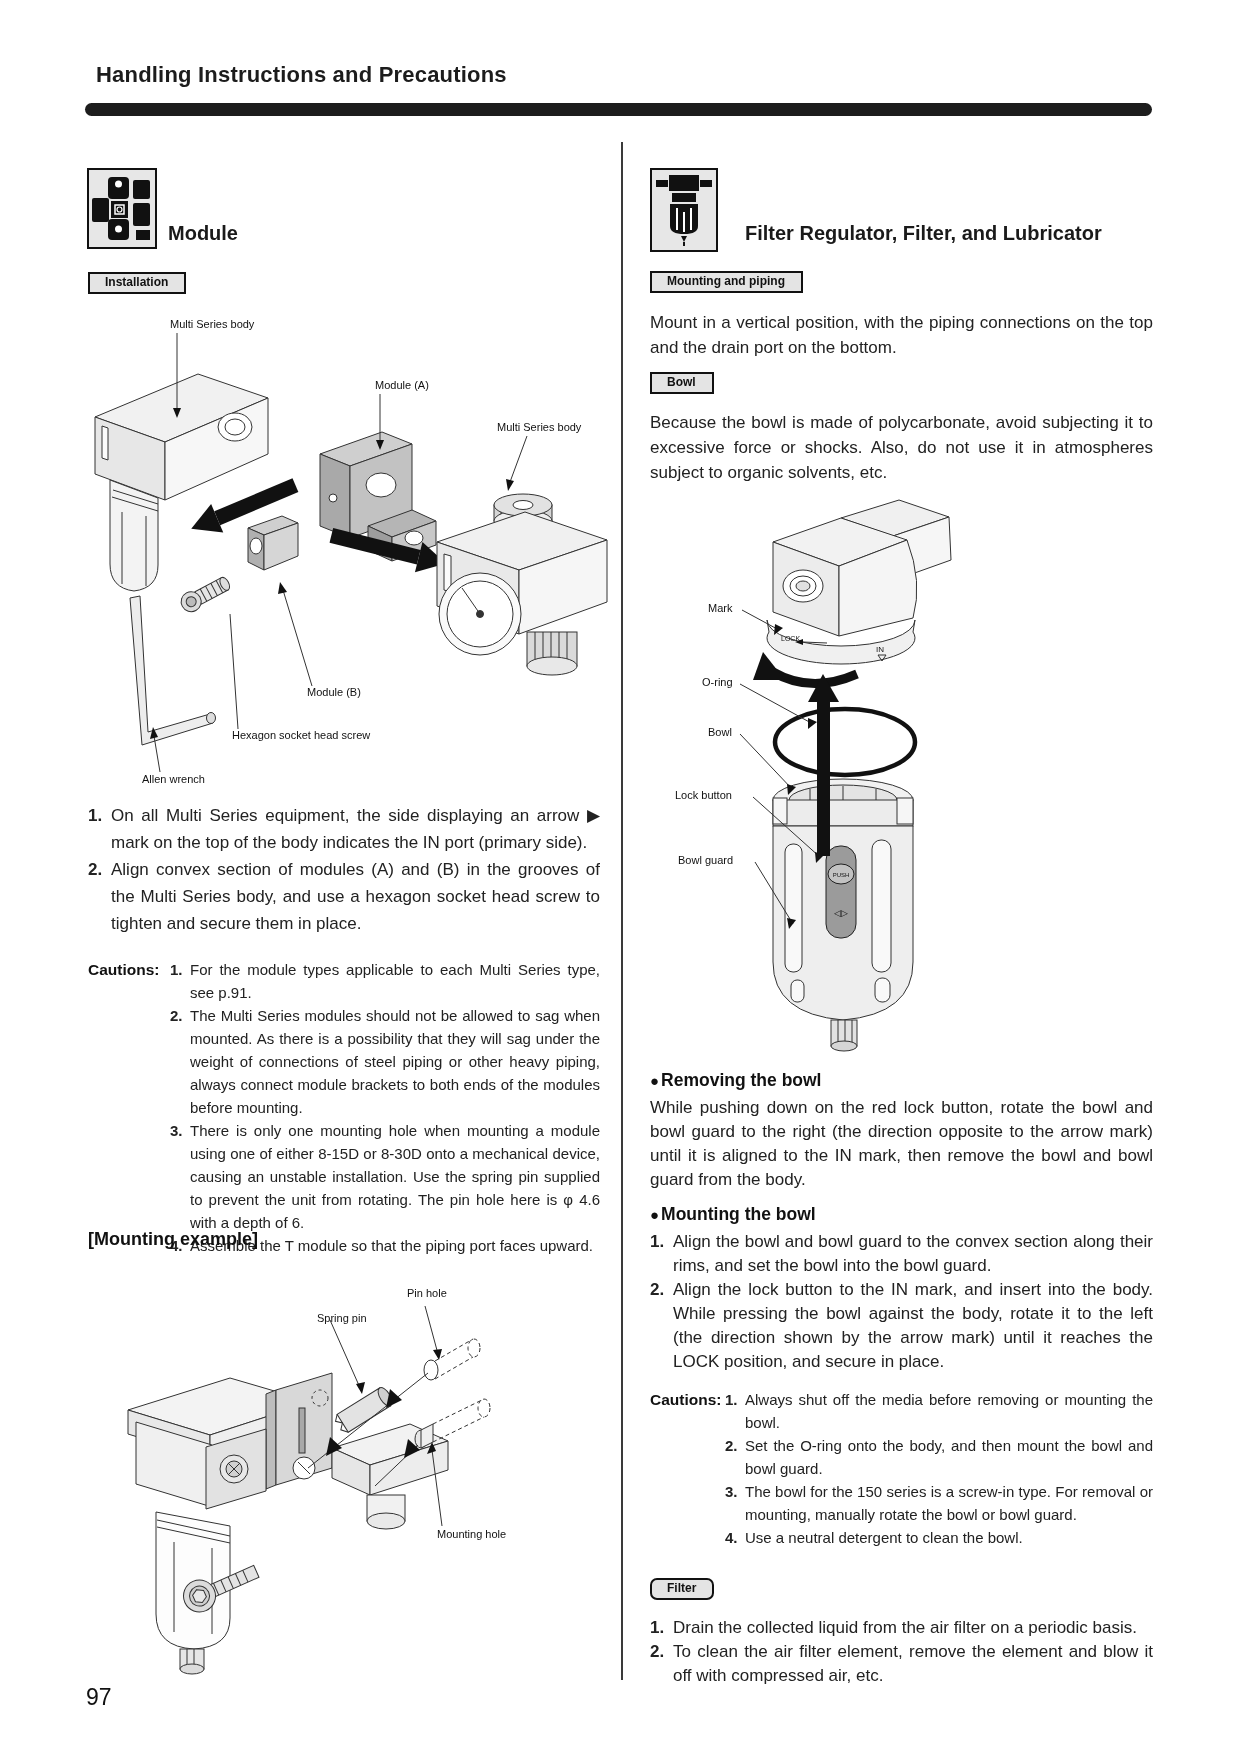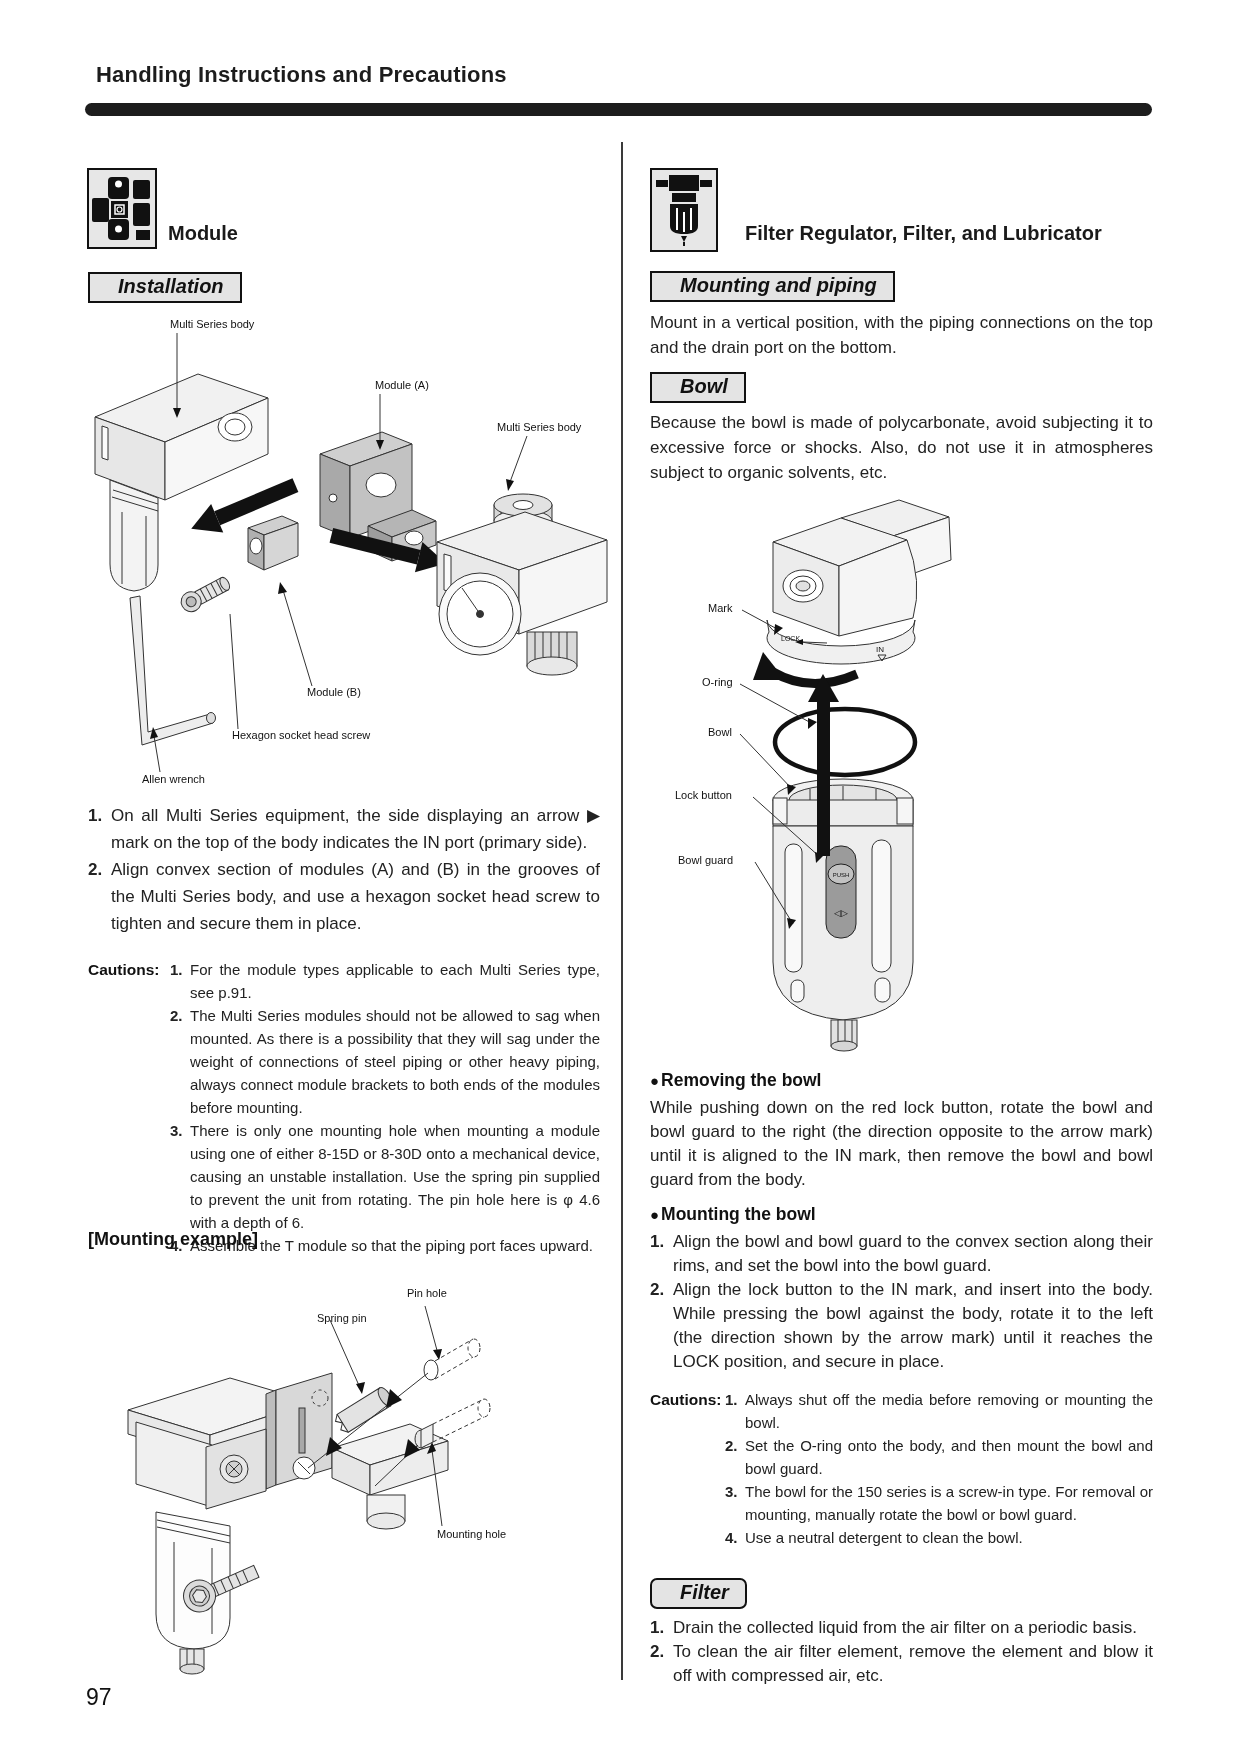--- a/index.html
+++ b/index.html
@@ -4,22 +4,22 @@
 <style>
   html,body{margin:0;padding:0;background:#888;}
   .page{position:relative;width:1240px;height:1754px;background:#fff;margin:0 auto;
         font-family:"Liberation Sans","DejaVu Sans",sans-serif;color:#1a1a1a;overflow:hidden;}
   .abs{position:absolute;}
   .t-title{font-size:22px;font-weight:bold;letter-spacing:.2px;color:#1c1c1c;}
   .bar{background:#1d1d1d;border-radius:7px;height:13px;}
   .vdiv{width:2px;background:#3a3a3a;}
   .iconbox{border:2px solid #111;background:#e7e7e7;}
   .icon-title{font-weight:bold;font-size:20px;white-space:nowrap;}
-  .secbox{border:2px solid #111;background:#e4e4e4;font-weight:bold;font-size:20px;
-          padding:1px 16px 3px 28px;color:#111;white-space:nowrap;display:inline-block;font-style:italic;}
+  .secbox{border:2px solid #111;background:#e4e4e4;font-weight:bold;font-size:12px;
+          padding:1px 16px 3px 15px;color:#111;white-space:nowrap;display:inline-block;}
   .body-txt{font-size:17px;text-align:justify;color:#222;}
   .lh27{line-height:27px;} .lh25{line-height:25px;} .lh24{line-height:24px;}
   .step{padding-left:23px;}
   .step .num{display:inline-block;width:23px;margin-left:-23px;font-weight:bold;}
   .cau{font-size:15px;line-height:23px;text-align:justify;color:#222;}
   .clabel{position:absolute;left:0;top:0;font-weight:bold;font-size:15.5px;color:#111;}
   .citems{margin-left:82px;}
   .r .citems{margin-left:75px;}
   .citem{padding-left:20px;}
   .citem .num{display:inline-block;width:20px;margin-left:-20px;font-weight:bold;}

